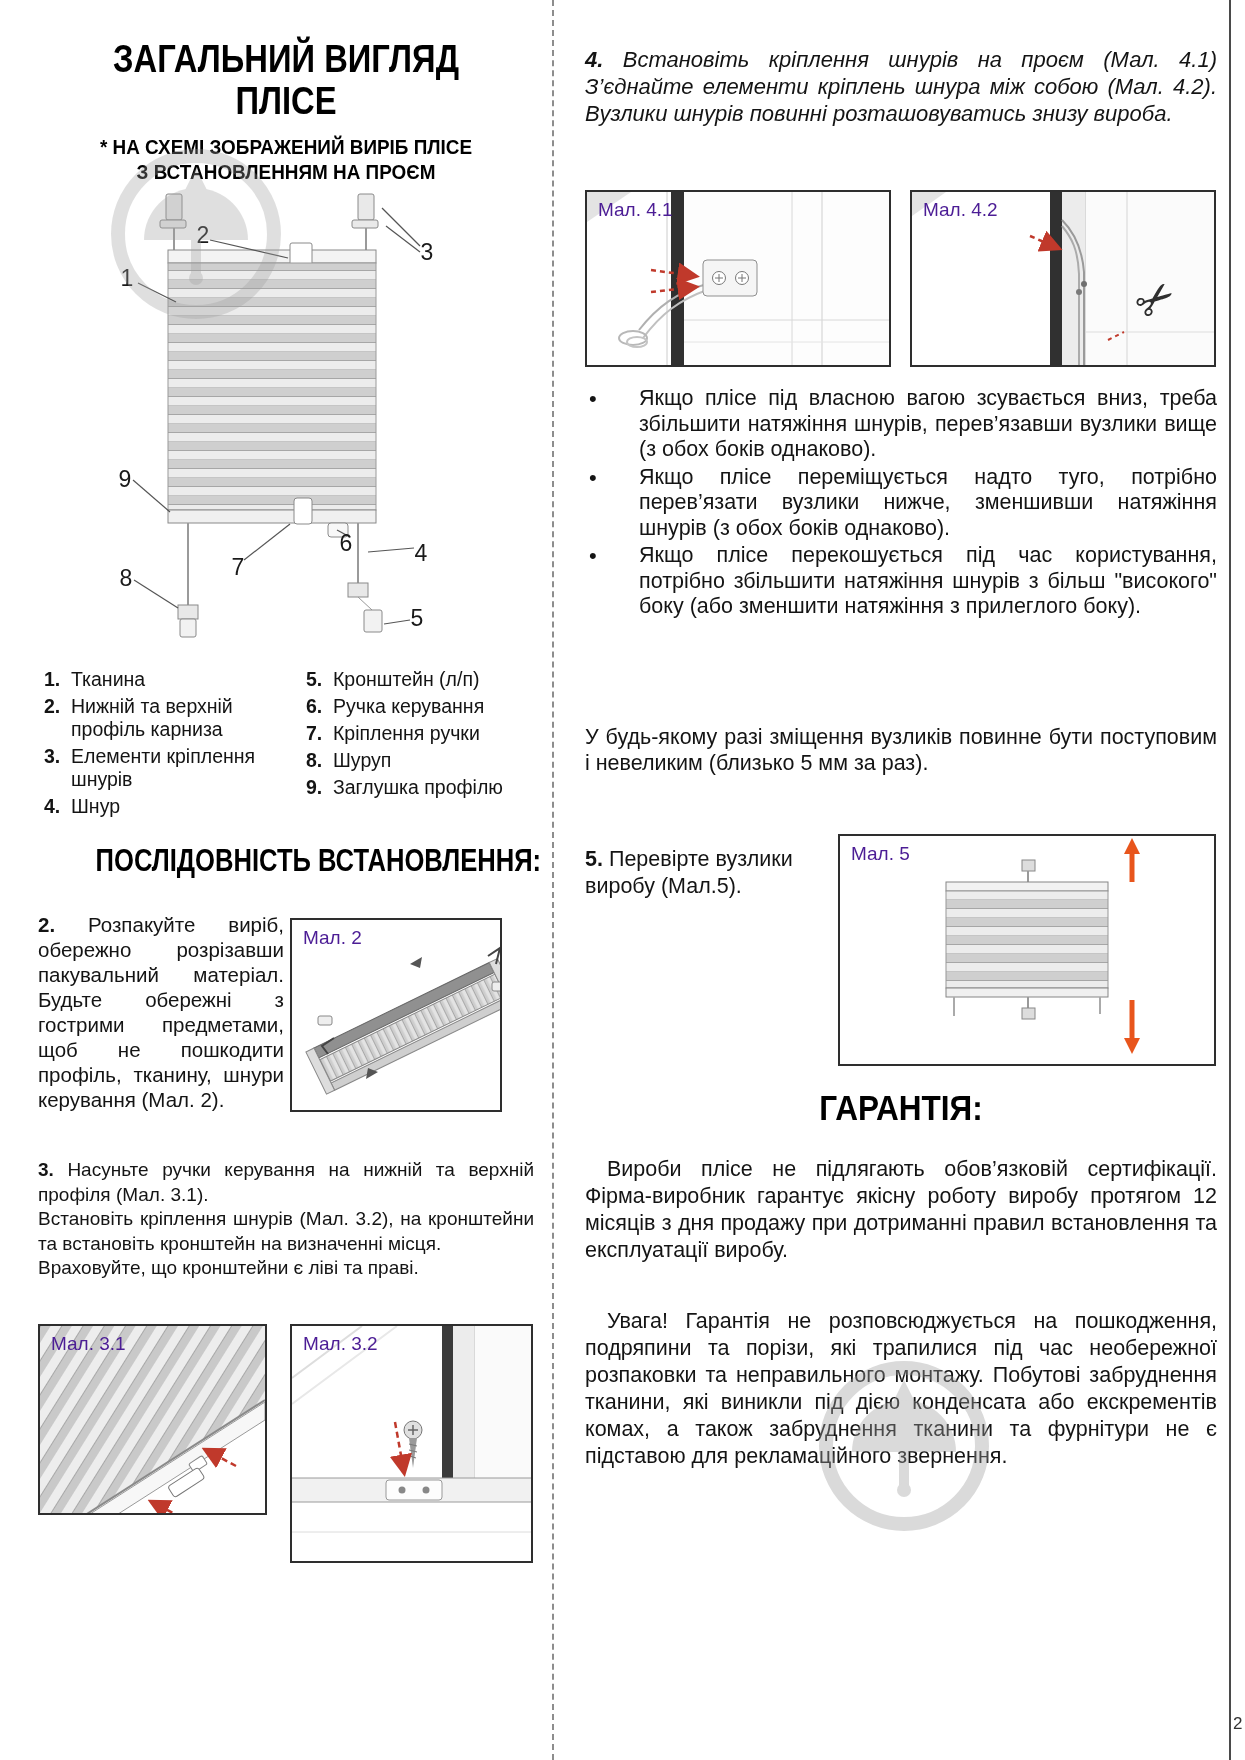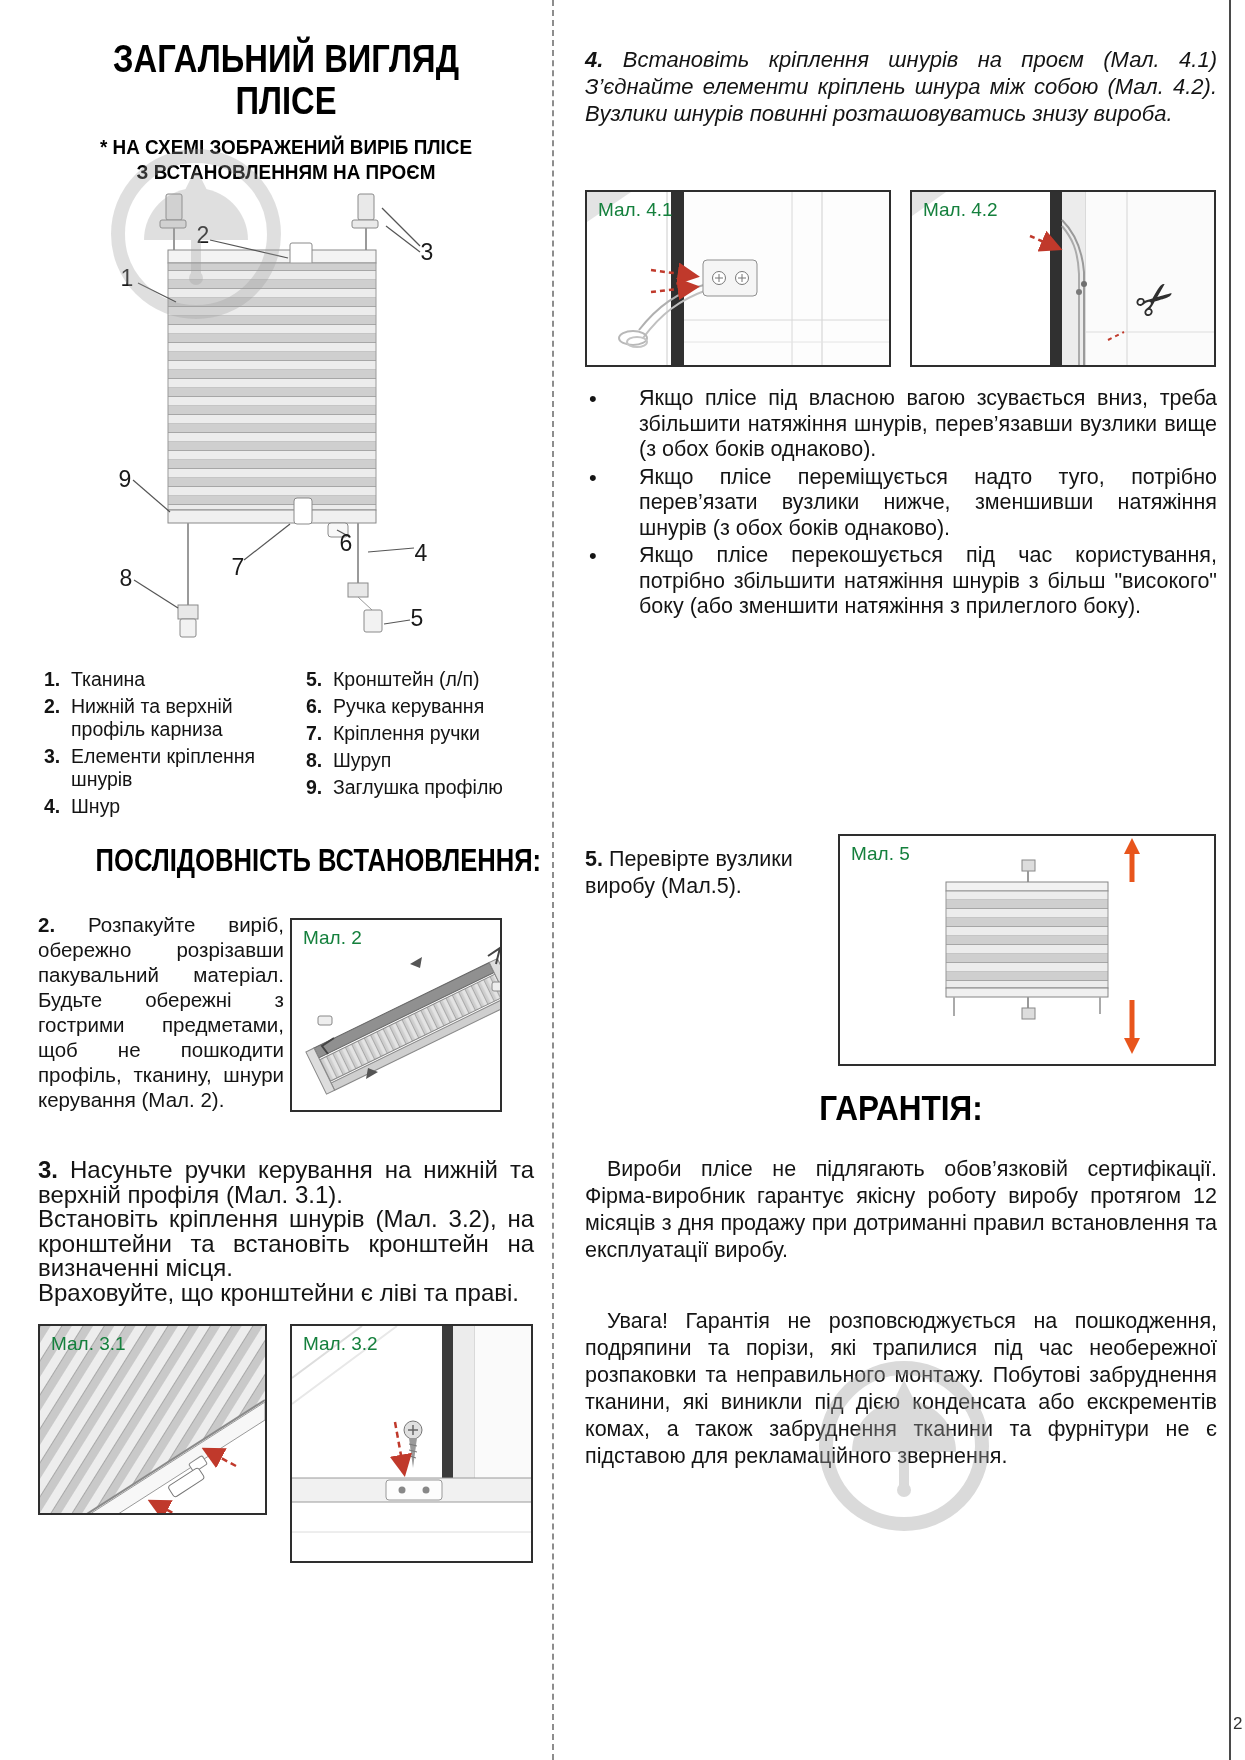--- a/index.html
+++ b/index.html
@@ -15,38 +15,38 @@
   
   .h1-line{font-size:39px;font-weight:800;line-height:42px;color:#000;transform:scaleX(0.84);transform-origin:center;white-space:nowrap;}
   .h2-line{font-size:21px;font-weight:800;line-height:25px;color:#000;transform:scaleX(0.9);transform-origin:center;white-space:nowrap;}
   .section-title{font-size:32px;font-weight:800;color:#000;transform:scaleX(0.8);transform-origin:center;white-space:nowrap;}
   .warranty-title{font-size:35px;font-weight:800;color:#000;transform:scaleX(0.9);transform-origin:center;white-space:nowrap;}
   .center{text-align:center;}
   
   .jtext{text-align:justify;}
   .jtext p{margin:0;}
   .step2-text{font-size:20.5px;line-height:25px;}
-  .step3-text{font-size:24px;line-height:24.5px;}
+  .step3-text{font-size:19px;line-height:24.5px;}
   .step4-text{font-size:22px;line-height:27px;}
   .note-text{font-size:21.5px;line-height:26px;}
   .step5-text{font-size:21.5px;line-height:27px;}
   .warr{font-size:21.5px;line-height:27px;text-indent:22px;}
   .bold{font-weight:700;}
   
   .legend{display:flex;}
   .legend-col{display:flex;flex-direction:column;}
   .legend-item{display:flex;font-size:19.5px;line-height:23px;margin-bottom:4px;}
   .legend-num{font-weight:700;width:27px;flex:none;}
   
   .bullet{display:flex;margin-bottom:2px;}
   .bullet .dot{width:50px;flex:none;font-size:22px;line-height:25.5px;padding-left:4px;}
   .bullet p{flex:1;margin:0;font-size:21.5px;line-height:25.5px;text-align:justify;}
   
   .figbox{position:absolute;border:2px solid #2e2e2e;background:#fff;box-sizing:border-box;overflow:hidden;}
-  .figlabel{position:absolute;top:7px;left:11px;font-size:19px;color:#15803d;z-index:3;}
+  .figlabel{position:absolute;top:7px;left:11px;font-size:19px;color:#4c1d95;z-index:3;}
   .figbox svg{position:absolute;left:0;top:0;}
   
   .watermark{pointer-events:none;z-index:6;}
 </style>
 </head>
 <body>
 
 <svg width="0" height="0" style="position:absolute" aria-hidden="true">
   <defs>
     <pattern id="pleatH" width="8" height="18" patternUnits="userSpaceOnUse">
@@ -320,20 +320,21 @@
     <span class="dot">•</span>
     <p>Якщо плісе переміщується надто туго, потрібно перев’язати вузлики нижче, зменшивши натяжіння шнурів (з обох боків однаково).</p>
   </div>
   <div class="bullet">
     <span class="dot">•</span>
     <p>Якщо плісе перекошується під час користування, потрібно збільшити натяжіння шнурів з більш "високого" боку (або зменшити натяжіння з прилеглого боку).</p>
   </div>
 </div>
 
 <div class="abs jtext note-text" style="left:585px;top:724px;width:632px;">
+  <p>У будь-якому разі зміщення вузликів повинне бути поступовим і невеликим (близько 5 мм за раз).</p>
 </div>
 
 <div class="abs step5-text" style="left:585px;top:846px;width:245px;">
   <p style="margin:0;"><b class="bold">5.</b> <span>Перевірте вузлики виробу (Мал.5).</span></p>
 </div>
 
 <div class="figbox" style="left:838px;top:834px;width:378px;height:232px;">
   <div class="figlabel">Мал. 5</div>
   <svg width="374" height="228" viewBox="0 0 374 228">
     <rect x="182" y="24" width="13" height="11" fill="#dddddd" stroke="#888888"></rect>

